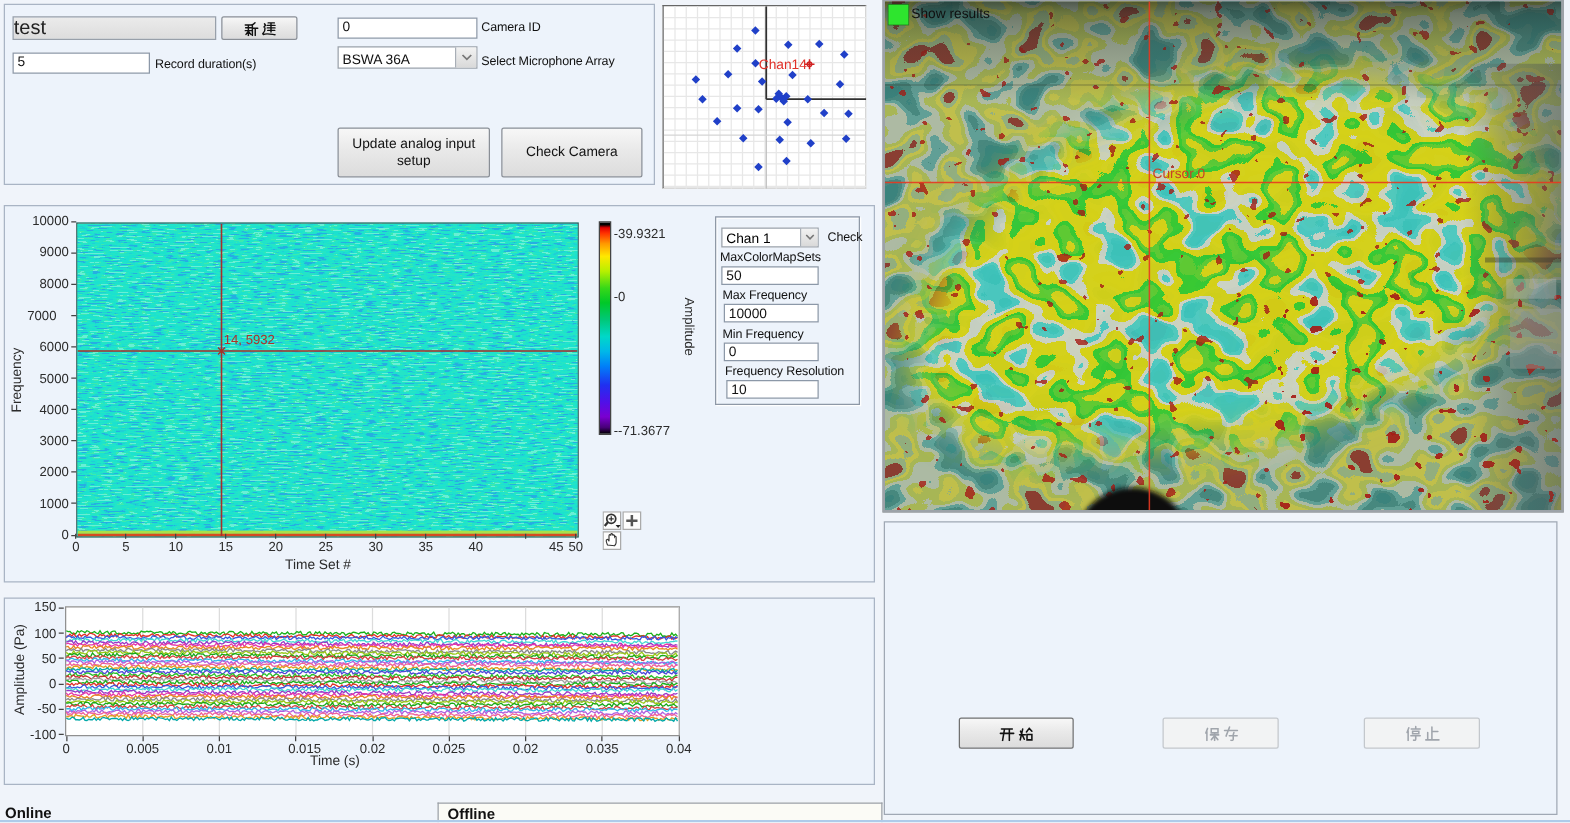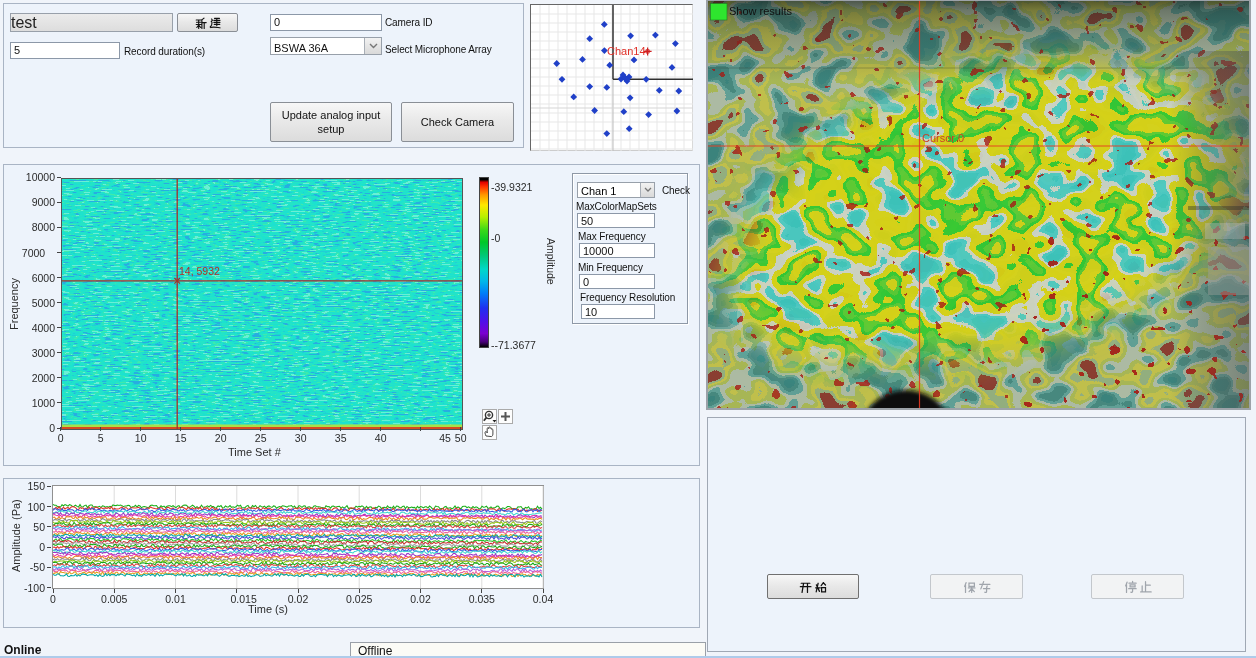--- a/index.html
+++ b/index.html
@@ -341,21 +341,21 @@
 <div class="abs" style="left:420.0px;top:589px;width:1px;height:4px;background:#444"></div>
 <div class="tick" style="left:461.8px;top:593px;width:40px;text-align:center">0.035</div>
 <div class="abs" style="left:481.2px;top:589px;width:1px;height:4px;background:#444"></div>
 <div class="tick" style="left:523.0px;top:593px;width:40px;text-align:center">0.04</div>
 <div class="abs" style="left:542.5px;top:589px;width:1px;height:4px;background:#444"></div>
 <div class="tick" style="left:10px;top:572px;transform:rotate(-90deg);transform-origin:0 0;font-size:11px">Amplitude (Pa)</div>
 <div class="tick" style="left:248px;top:603px;font-size:11px">Time (s)</div>
 
 <div class="abs" style="left:4px;top:643px;font-size:12px;font-weight:bold;color:#111">Online</div>
 <div class="abs" style="left:350px;top:642px;width:356px;height:16px;background:#FBFBF6;border:1px solid #9AA0A8;border-bottom:none">
-  <span style="position:absolute;left:7px;top:1px;font-size:12px;font-weight:normal;color:#111">Offline</span>
+  <span style="position:absolute;left:7px;top:1px;font-size:12px;font-weight:bold;color:#111">Offline</span>
 </div>
 <div class="abs" style="left:0;top:655.5px;width:1256px;height:2px;background:#AECBEA"></div>
 
 <div class="abs" style="left:706px;top:0px;width:545px;height:410px;border:2px solid #9CA2A8;background:#888"></div>
 <div class="abs" style="left:708px;top:1px;width:541px;height:407px;overflow:hidden">
 <svg width="541" height="407" viewBox="0 0 541 407">
 <defs>
           <filter id="cmut" x="0" y="0" width="100%" height="100%">
             <feTurbulence type="fractalNoise" baseFrequency="0.030 0.036" numOctaves="2" seed="11" result="n"></feTurbulence>
             <feColorMatrix in="n" type="matrix" values="0 0 0 0 0  0 0 0 0 0  0 0 0 0 0  1 0 0 0 0" result="na"></feColorMatrix>

